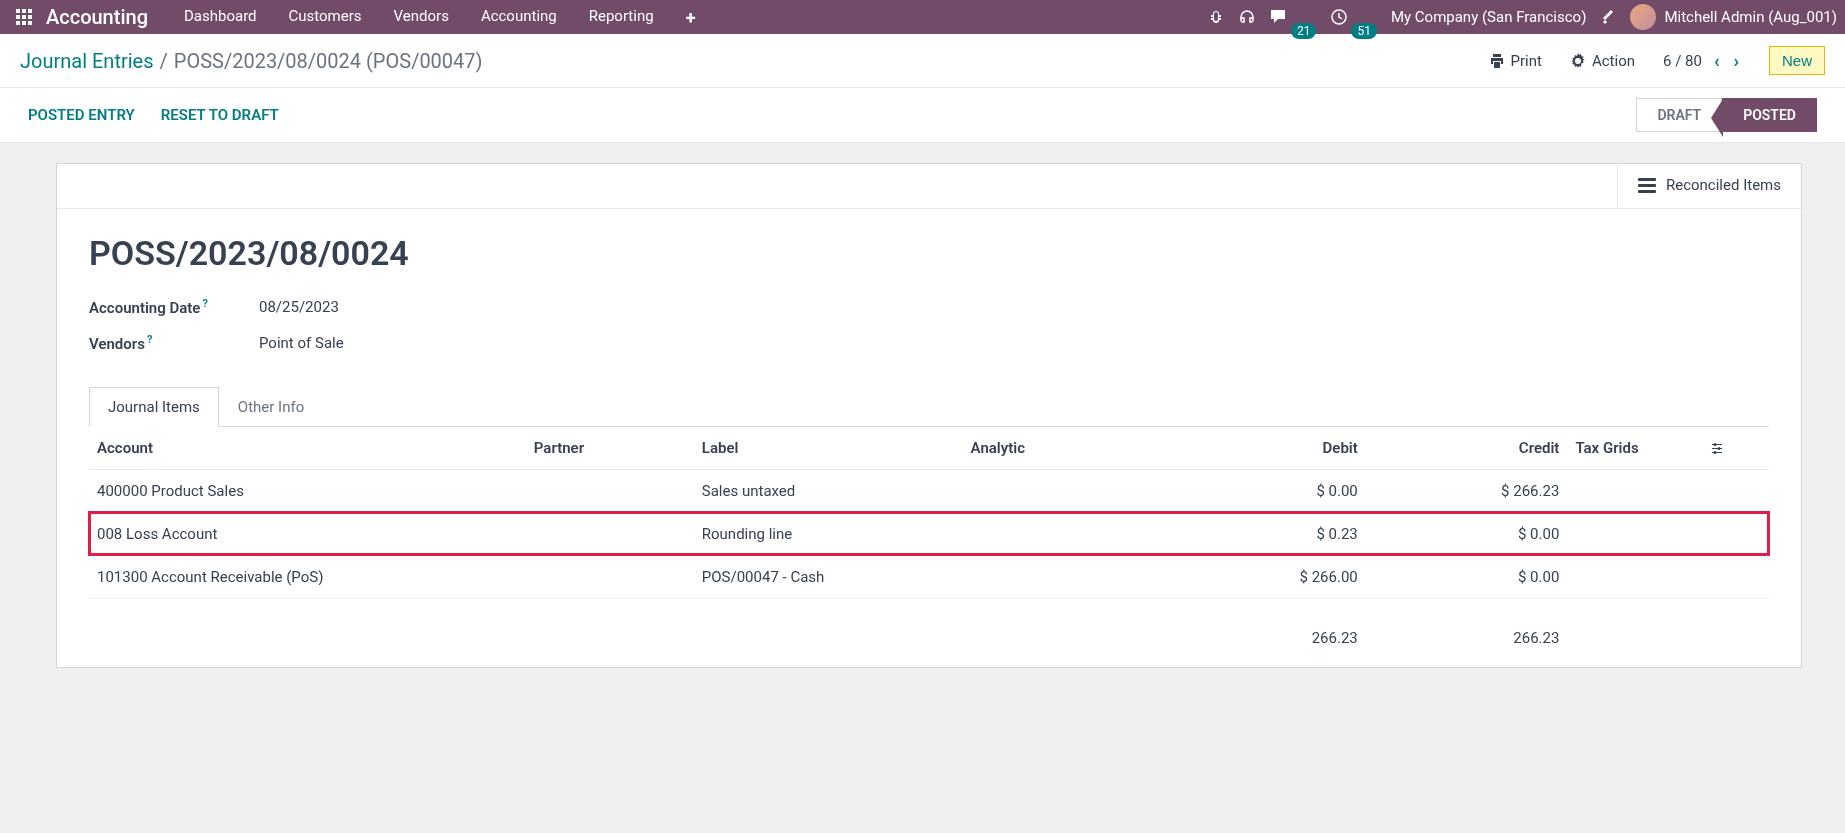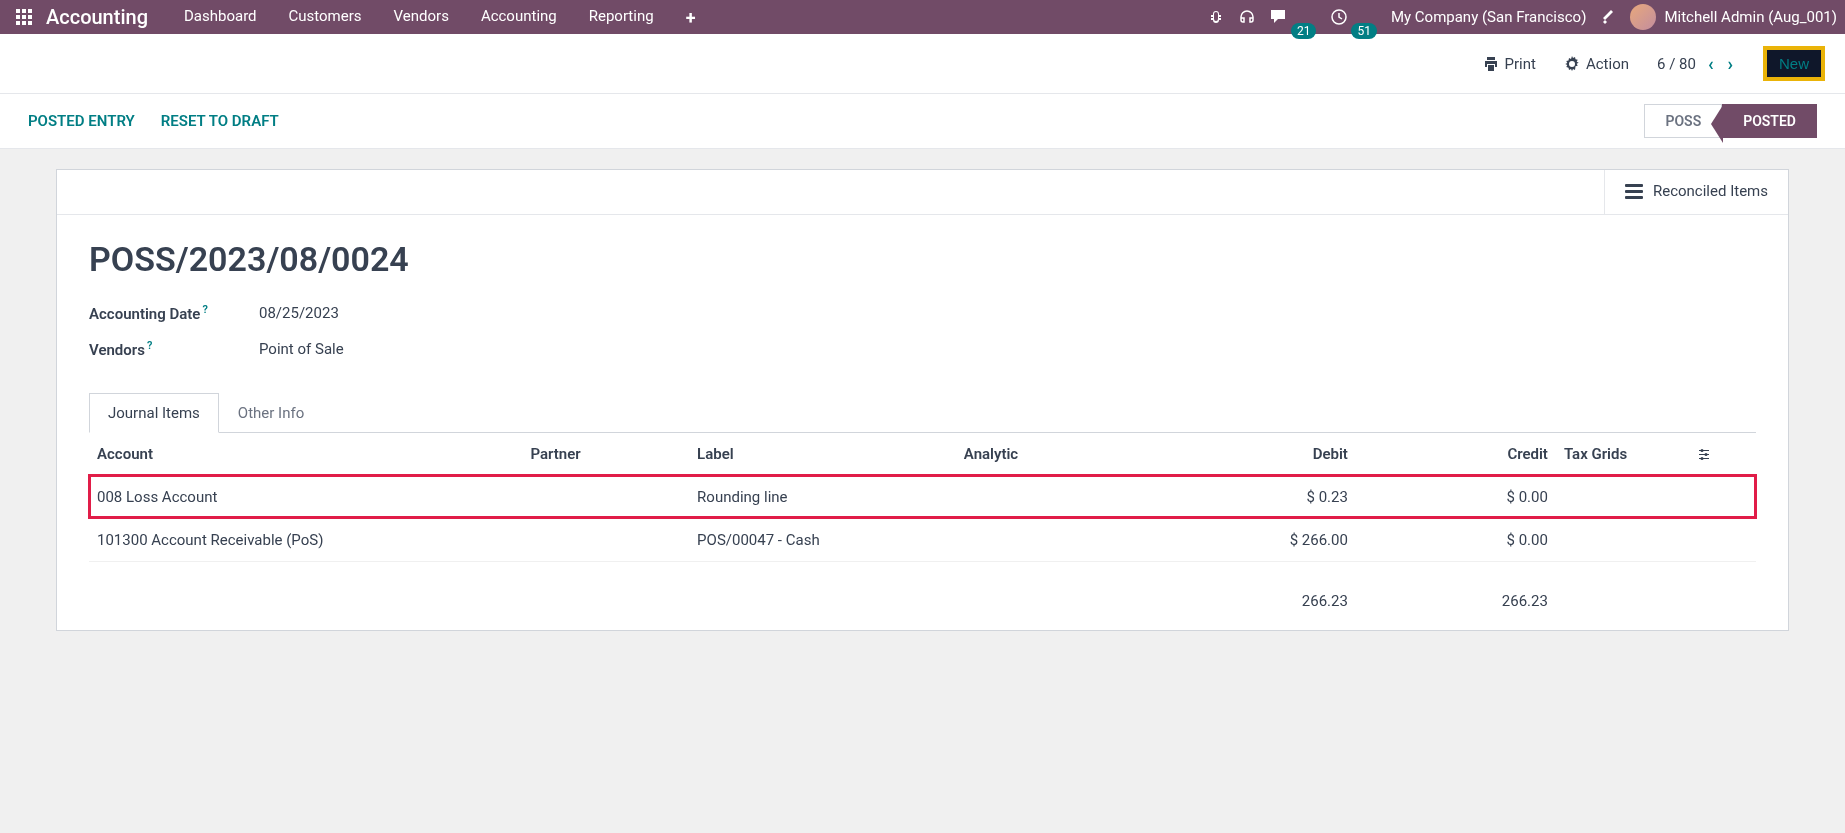--- a/index.html
+++ b/index.html
@@ -22,33 +22,33 @@
   
   .controlbar { background: #fff; display: flex; align-items: center; padding: 12px 20px; border-bottom: 1px solid #e5e7eb; }
   .breadcrumb { font-size: 20px; display:flex; align-items:center; gap:6px; }
   .breadcrumb .link { color: #017e84; cursor:pointer; }
   .breadcrumb .sep { color: #6b7280; }
   .breadcrumb .current { color: #6b7280; }
   .controlbar-right { margin-left:auto; display:flex; align-items:center; gap:28px; }
   .ctrl-btn { display:flex; align-items:center; gap:6px; cursor:pointer; color:#374151; font-size:15px; }
   .pager { display:flex; align-items:center; gap:10px; font-size:15px; color:#374151; }
   .pager-arrow { color:#017e84; cursor:pointer; font-size:18px; font-weight:bold; padding:0 2px; }
-  .new-btn { border:4px solid #eab308; color:#017e84; padding:5px 12px; font-size:15px; cursor:pointer; background:#0f172a; }
+  .new-btn { border:1px solid #eab308; color:#017e84; padding:5px 12px; font-size:15px; cursor:pointer; background:#fef9c3; }
 
   
   .statusbar { background:#fff; display:flex; align-items:center; padding:10px 28px; border-bottom:1px solid #e5e7eb; }
   .status-actions { display:flex; gap:26px; }
   .status-action { color:#017e84; font-weight:600; font-size:15px; cursor:pointer; }
   .status-right { margin-left:auto; display:flex; align-items:center; }
   .status-step { padding:8px 20px; font-size:14px; font-weight:600; color:#6b7280; border:1px solid #d1d5db; background:#fff; }
   .status-step.active { background:#714B67; color:#fff; border-color:#714B67; position:relative; }
   .status-step.active::before { content:""; position:absolute; left:-12px; top:0; bottom:0; width:0; height:0; border-top:19px solid transparent; border-bottom:19px solid transparent; border-right:12px solid #714B67; }
 
   
-  .sheet-wrap { padding: 0 56px 40px 56px; }
+  .sheet-wrap { padding: 0 43px 40px 56px; }
   .sheet { background:#fff; border:1px solid #d1d5db; margin-top:20px; }
   .sheet-top { display:flex; justify-content:flex-end; border-bottom:1px solid #e5e7eb; }
   .stat-btn { display:flex; align-items:center; gap:10px; padding:12px 20px; border-left:1px solid #e5e7eb; cursor:pointer; min-width:160px; }
   .stat-icon-lines { display:flex; flex-direction:column; gap:3px; }
   .stat-icon-lines span { width:18px; height:3px; background:#374151; border-radius:1px; }
   .stat-label { font-size:15px; color:#374151; line-height:1.3; }
 
   .sheet-body { padding: 24px 32px 0 32px; }
   .record-title { font-size:34px; font-weight:600; color:#374151; margin-bottom:24px; }
   .fields-row { display:flex; gap:60px; }
@@ -133,20 +133,25 @@
         </svg>
     </div>
     <div class="nav-user">
       <span class="avatar"></span>
       <span>Mitchell Admin (Aug_001)</span>
     </div>
   </div>
 </div>
 
 <div class="controlbar">
+  <div class="breadcrumb">
+    <span class="link">Journal Entries</span>
+    <span class="sep">/</span>
+    <span class="current">POSS/2023/08/0024 (POS/00047)</span>
+  </div>
   <div class="controlbar-right">
     <div class="ctrl-btn">
       <svg width="16" height="16" viewBox="0 0 16 16" fill="#374151">
           <path d="M4 1h8v3H4zM2 5h12v6h-2V8H4v3H2zM5 9h6v6H5z"></path>
         </svg>
       <span>Print</span>
     </div>
     <div class="ctrl-btn">
       <svg width="16" height="16" viewBox="0 0 16 16" fill="#374151">
           <path d="M8 5a3 3 0 1 0 0 6 3 3 0 0 0 0-6zM8 0l1 2 2-1 .5 2.2 2.2.5-1 2 2 1-2 1 1 2-2.2.5L11 14l-2-1-1 2-1-2-2 1-.5-2.2L2.3 11l1-2-2-1 2-1-1-2L4.5 4.5 5 2l2 1z"></path>
@@ -161,21 +166,21 @@
     <button class="new-btn">New</button>
   </div>
 </div>
 
 <div class="statusbar">
   <div class="status-actions">
     <span class="status-action">POSTED ENTRY</span>
     <span class="status-action">RESET TO DRAFT</span>
   </div>
   <div class="status-right">
-    <div class="status-step">POSS</div>
+    <div class="status-step">DRAFT</div>
     <div class="status-step active">POSTED</div>
   </div>
 </div>
 
 <div class="sheet-wrap">
   <div class="sheet">
     <div class="sheet-top">
       <div class="stat-btn">
         <div class="stat-icon-lines">
             <span></span>
@@ -221,20 +226,30 @@
             <svg width="14" height="14" viewBox="0 0 14 14" fill="#374151">
                 <path d="M2 3h10v1H2zM2 7h10v1H2zM2 11h10v1H2z"></path>
                 <circle cx="5" cy="3.5" r="1.5"></circle>
                 <circle cx="9" cy="7.5" r="1.5"></circle>
                 <circle cx="5" cy="11.5" r="1.5"></circle>
               </svg>
           </th>
         </tr>
       </thead>
       <tbody id="jt-body">
+          <tr>
+            <td>400000 Product Sales</td>
+            <td></td>
+            <td>Sales untaxed</td>
+            <td></td>
+            <td class="num">$ 0.00</td>
+            <td class="num">$ 266.23</td>
+            <td></td>
+            <td></td>
+          </tr>
           <tr class="highlight">
             <td>008 Loss Account</td>
             <td></td>
             <td>Rounding line</td>
             <td></td>
             <td class="num">$ 0.23</td>
             <td class="num">$ 0.00</td>
             <td></td>
             <td></td>
           </tr>

